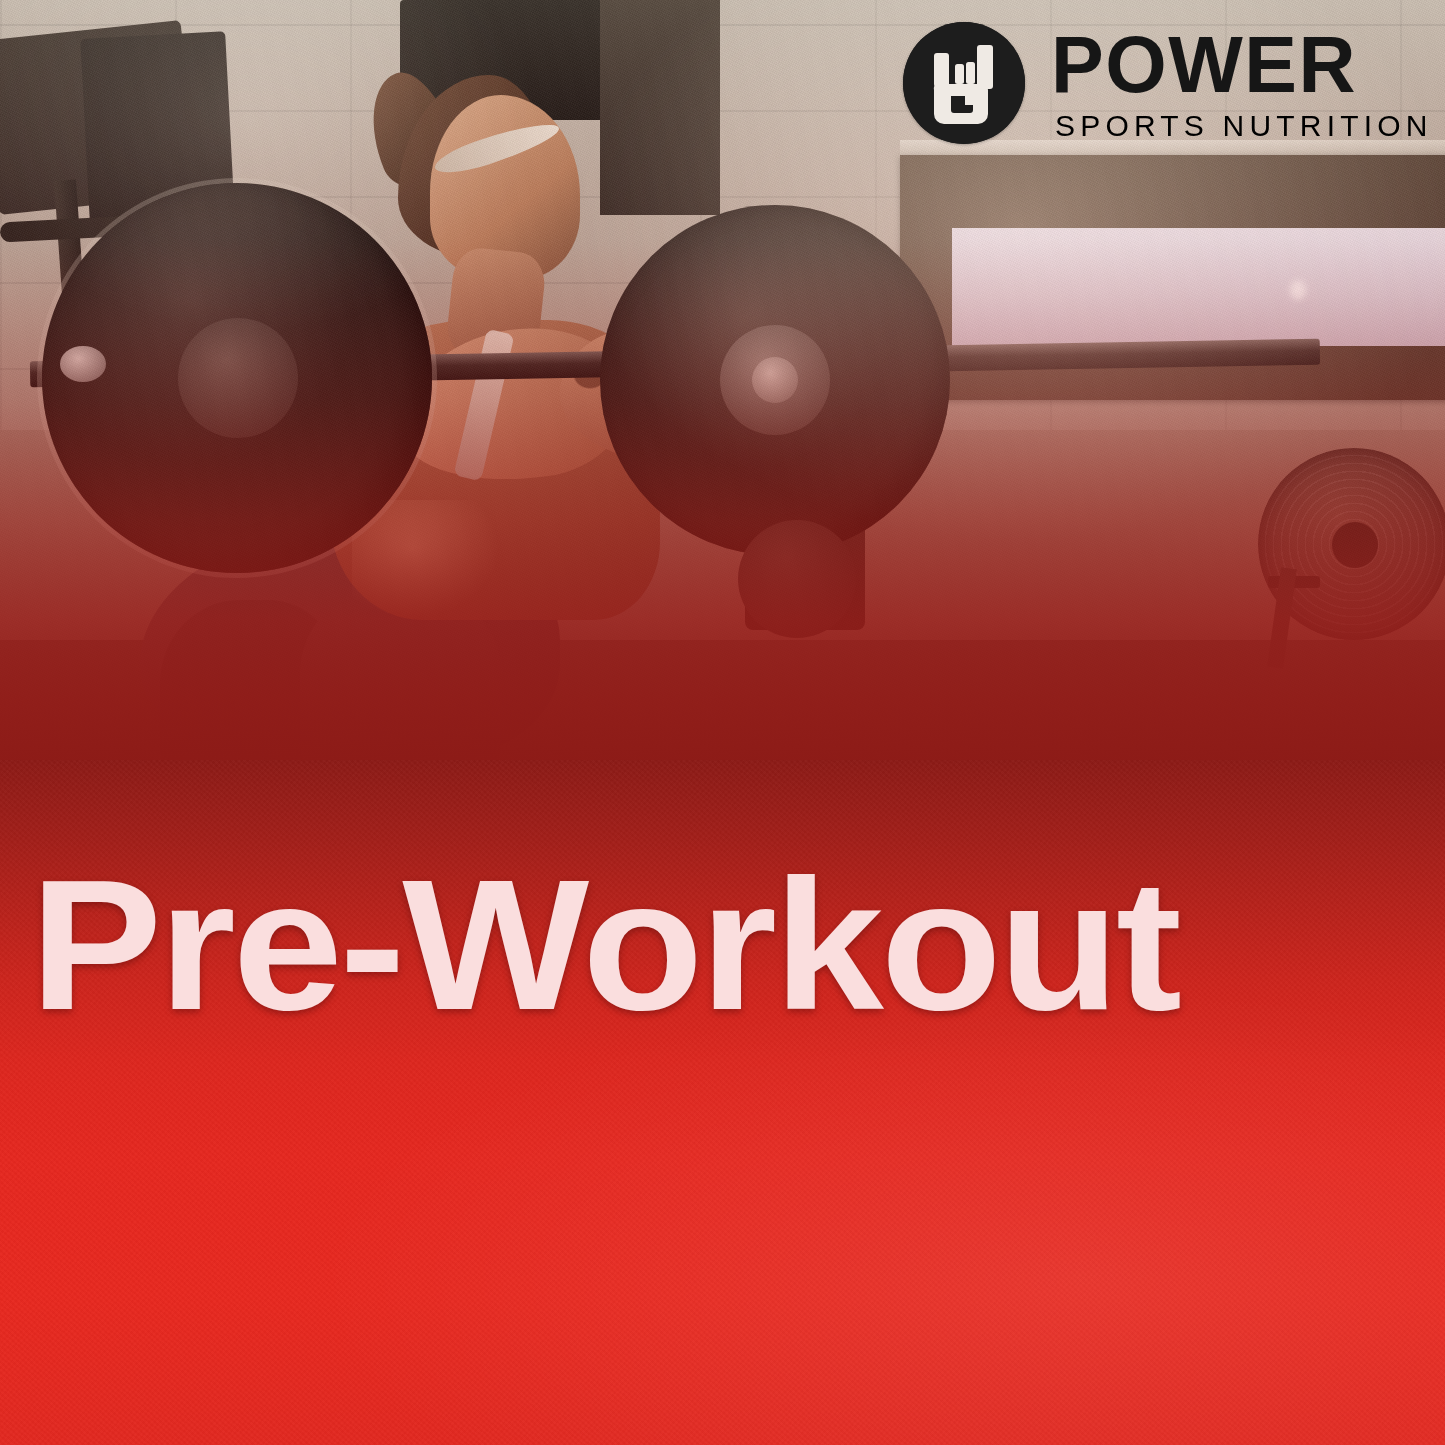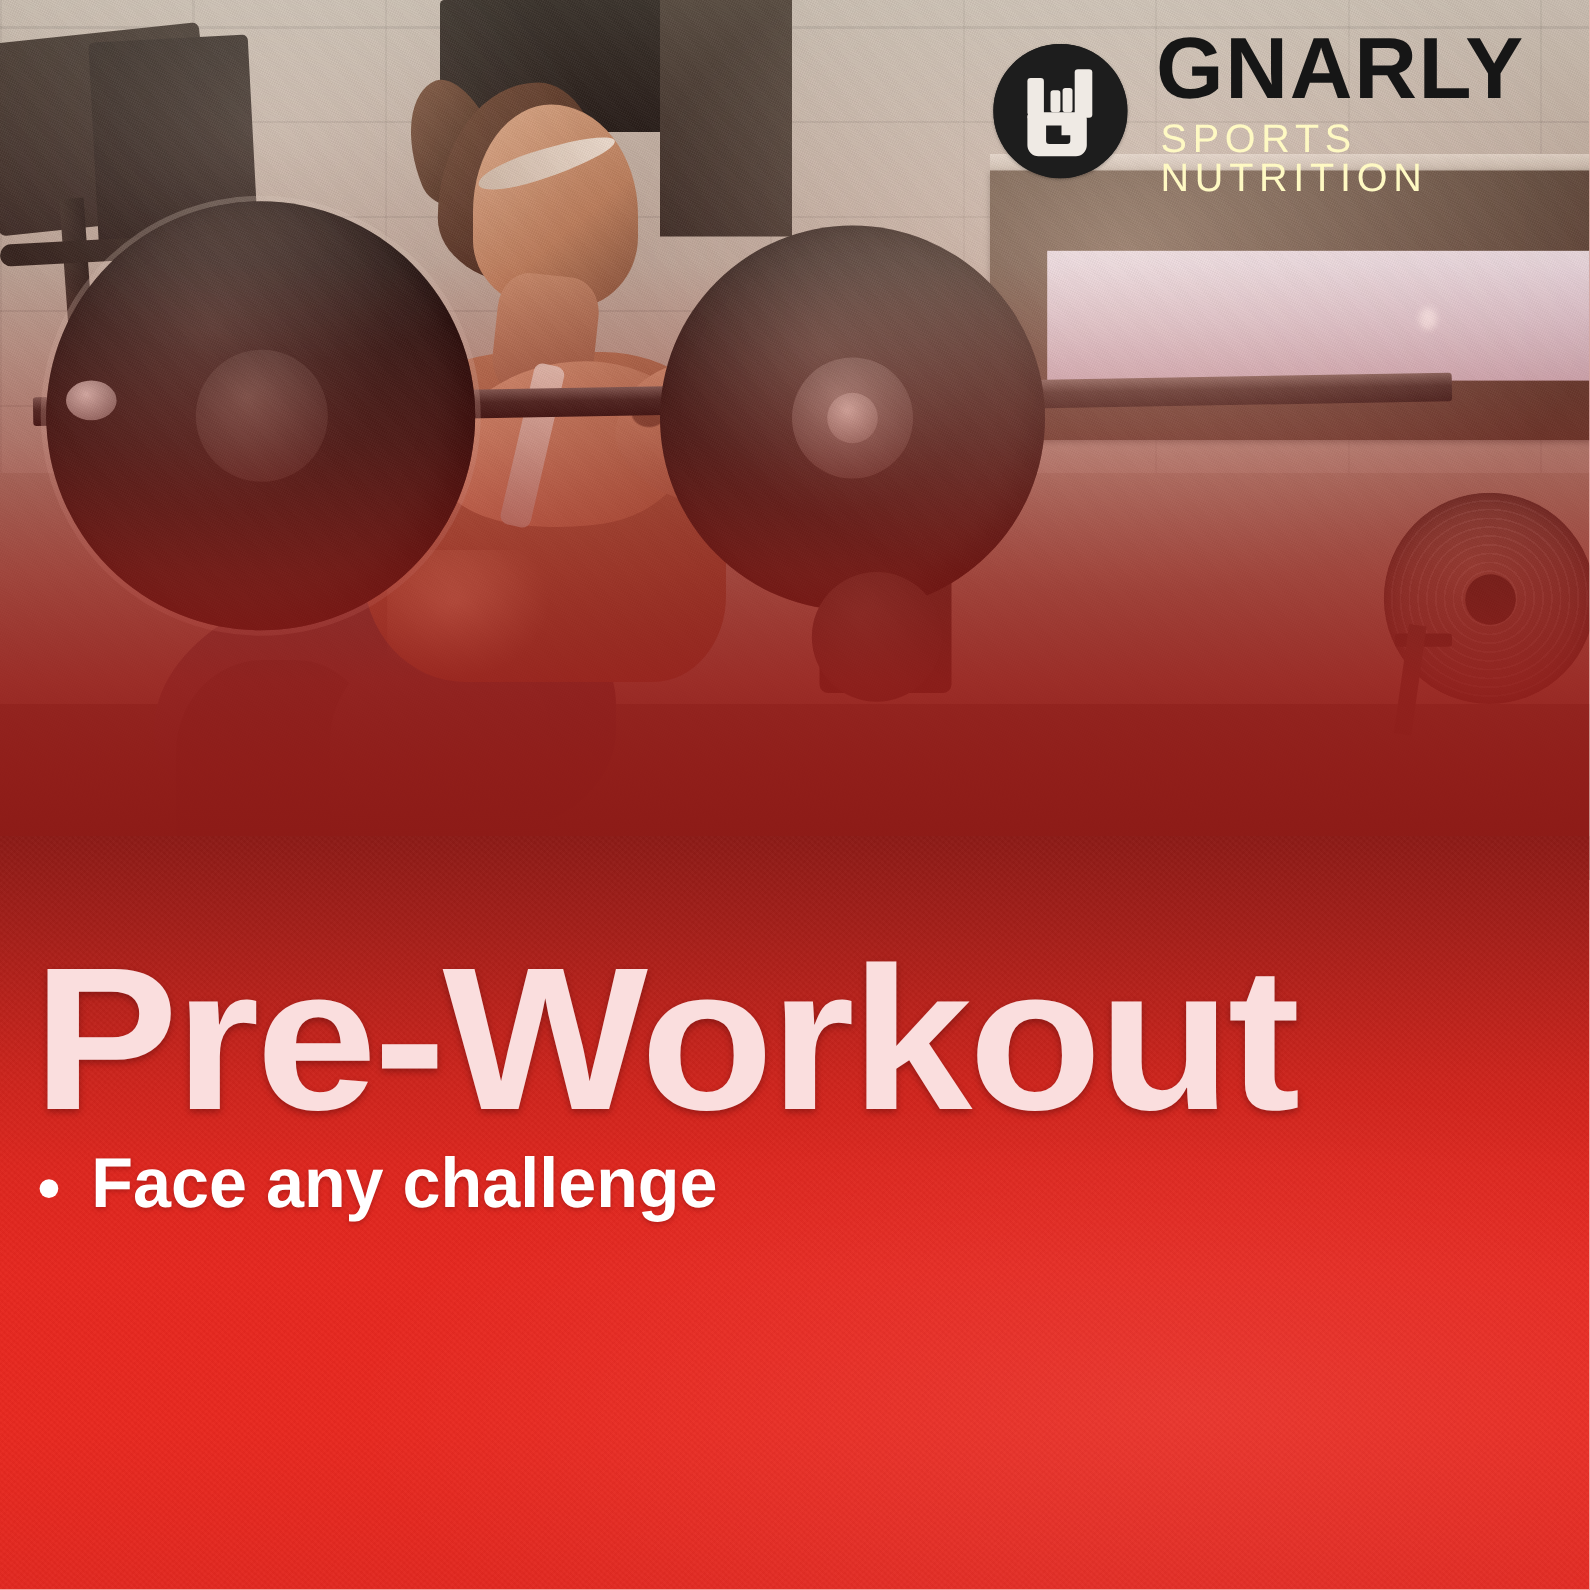--- a/index.html
+++ b/index.html
@@ -331,22 +331,22 @@
     flex: 0 0 auto;
     box-shadow: 0 1px 3px rgba(0,0,0,.3);
   }
   .logo-mark svg { position:absolute; left:0; top:0; }
   .logo-words { display:flex; flex-direction:column; line-height:1; }
   .logo-title {
     font-size:79px; font-weight:700; letter-spacing:1.5px;
     color:#161616; font-family:"Liberation Sans", sans-serif;
   }
   .logo-sub {
-    font-size:36px; font-weight:400; letter-spacing:5.2px;
-    color:#fef9c3; margin-top:7px; padding-left:4px;
+    font-size:30px; font-weight:400; letter-spacing:5.2px;
+    color:#000000; margin-top:7px; padding-left:4px;
     font-family:"Liberation Sans", sans-serif;
   }
 
   
   .eyebrow {
     position:absolute; left:36px; top:757px;
     font-size:49px; font-weight:700; letter-spacing:13px;
     color:#ffffff; z-index:30;
     font-family:"Liberation Sans", sans-serif;
     text-shadow: 0 2px 5px rgba(60,0,0,.45);
@@ -465,27 +465,23 @@
 
           <rect x="52" y="42" width="9" height="20" rx="2.5"></rect>
           <rect x="63" y="40" width="9" height="22" rx="2.5"></rect>
 
           <path d="M33 62 h46 a6 6 0 0 1 6 6 v24 a10 10 0 0 1 -10 10 h-34 a10 10 0 0 1 -10 -10 v-24 a6 6 0 0 1 2 -6 z
                    M48 74 v14 a3 3 0 0 0 3 3 h16 a3 3 0 0 0 3 -3 v-5 h-8 v-9 z" fill-rule="evenodd"></path>
         </g>
       </svg>
     </div>
     <div class="logo-words">
-      <div class="logo-title">GNARLY</div>
+      <div class="logo-title">POWER</div>
       <div class="logo-sub">SPORTS NUTRITION</div>
     </div>
   </div>
 
   <div class="headline">Pre-Workout</div>
 
   <ul class="bullets">
-    <li>
-      <span class="dot"></span>
-      <span class="txt">Face any challenge</span>
-    </li>
   </ul>
 
 </div>
 
 </body></html>

